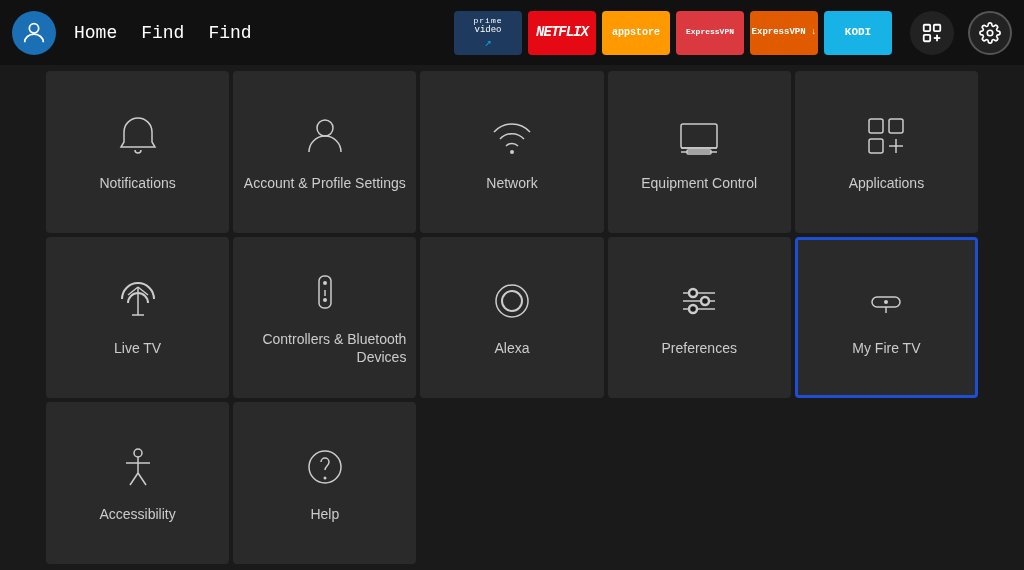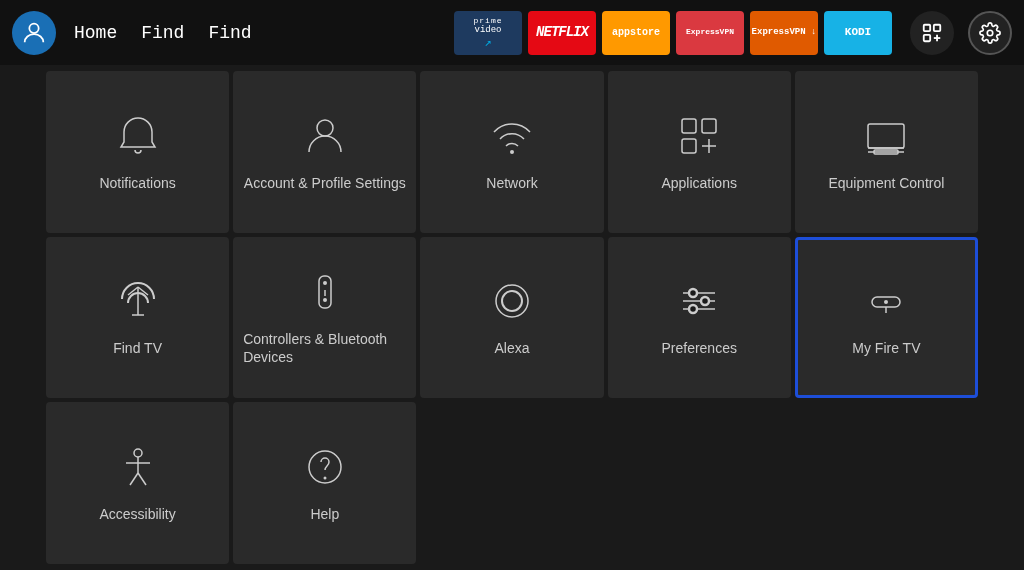--- a/index.html
+++ b/index.html
@@ -110,21 +110,21 @@
       position: relative;
     }
     .grid-item.selected {
       background-color: #2a2a2a;
       border: 3px solid #1d4ed8;
       border-radius: 4px;
     }
     .grid-item-label {
       font-size: 14px;
       color: #cccccc;
-      text-align: left;
+      text-align: right;
       line-height: 1.3;
     }
     .grid-icon svg {
       width: 48px;
       height: 48px;
       fill: none;
       stroke: #cccccc;
       stroke-width: 1.5;
     }
 
@@ -234,58 +234,58 @@
         <circle cx="24" cy="40" r="2" fill="#cccccc" stroke="none"></circle>
       </svg>
     </div>
     <span class="grid-item-label">Network</span>
   </div>
 
 
   <div class="grid-item">
     <div class="grid-icon">
       <svg viewBox="0 0 48 48" fill="none" stroke="#cccccc" stroke-width="2.5">
+        <rect x="6" y="12" width="36" height="24" rx="2"></rect>
+        <line x1="6" y1="36" x2="42" y2="36"></line>
+        <line x1="6" y1="40" x2="42" y2="40"></line>
+
+        <rect x="12" y="38" width="24" height="4" rx="1"></rect>
+      </svg>
+    </div>
+    <span class="grid-item-label">Equipment Control</span>
+  </div>
+
+  <div class="grid-item">
+    <div class="grid-icon">
+      <svg viewBox="0 0 48 48" fill="none" stroke="#cccccc" stroke-width="2.5">
         <rect x="7" y="7" width="14" height="14" rx="2"></rect>
         <rect x="27" y="7" width="14" height="14" rx="2"></rect>
         <rect x="7" y="27" width="14" height="14" rx="2"></rect>
 
         <line x1="34" y1="27" x2="34" y2="41"></line>
         <line x1="27" y1="34" x2="41" y2="34"></line>
       </svg>
     </div>
     <span class="grid-item-label">Applications</span>
   </div>
 
   <div class="grid-item">
     <div class="grid-icon">
       <svg viewBox="0 0 48 48" fill="none" stroke="#cccccc" stroke-width="2.5">
-        <rect x="6" y="12" width="36" height="24" rx="2"></rect>
-        <line x1="6" y1="36" x2="42" y2="36"></line>
-        <line x1="6" y1="40" x2="42" y2="40"></line>
-
-        <rect x="12" y="38" width="24" height="4" rx="1"></rect>
-      </svg>
-    </div>
-    <span class="grid-item-label">Equipment Control</span>
-  </div>
-
-  <div class="grid-item">
-    <div class="grid-icon">
-      <svg viewBox="0 0 48 48" fill="none" stroke="#cccccc" stroke-width="2.5">
 
         <line x1="24" y1="10" x2="24" y2="38"></line>
         <line x1="14" y1="18" x2="24" y2="10"></line>
         <line x1="34" y1="18" x2="24" y2="10"></line>
 
         <path d="M8 22c0-8.8 7.2-16 16-16s16 7.2 16 16" stroke-width="2"></path>
         <path d="M14 26c0-5.5 4.5-10 10-10s10 4.5 10 10" stroke-width="2"></path>
         <line x1="18" y1="38" x2="30" y2="38"></line>
       </svg>
     </div>
-    <span class="grid-item-label">Find TV</span>
+    <span class="grid-item-label">Live TV</span>
   </div>
 
   <div class="grid-item">
     <div class="grid-icon">
       <svg viewBox="0 0 48 48" fill="none" stroke="#cccccc" stroke-width="2.5">
 
         <rect x="18" y="8" width="12" height="32" rx="5"></rect>
         <line x1="24" y1="15" x2="24" y2="15" stroke-width="4" stroke-linecap="round"></line>
         <line x1="24" y1="22" x2="24" y2="28"></line>
         <circle cx="24" cy="32" r="2" fill="#cccccc" stroke="none"></circle>

